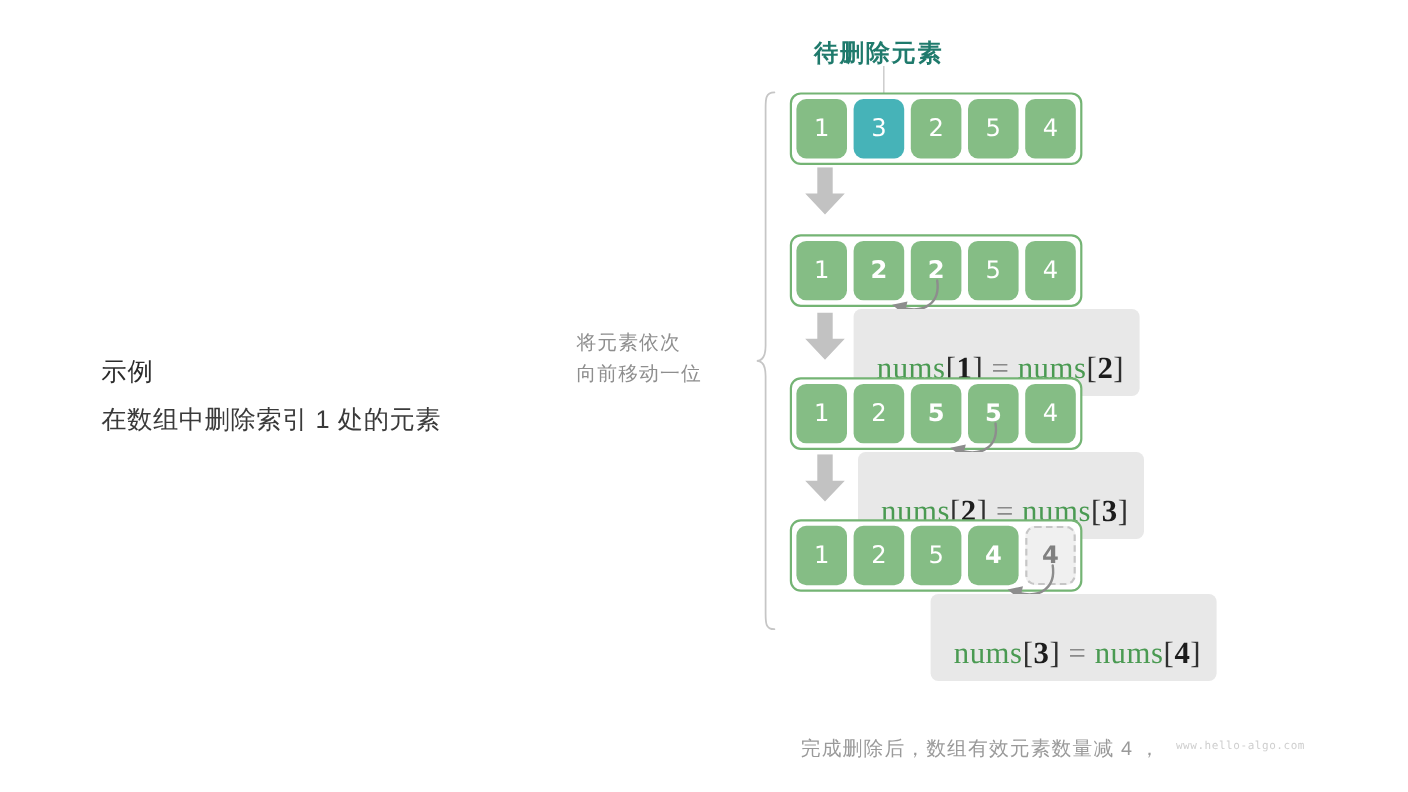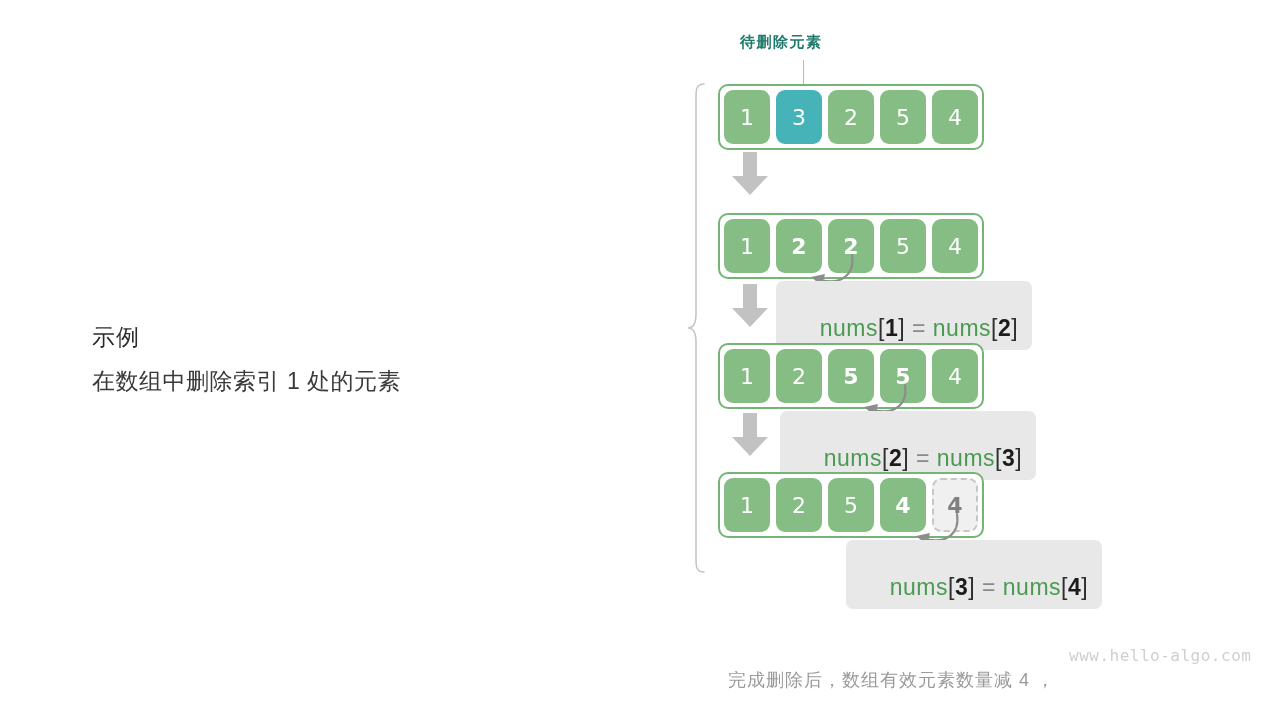--- a/index.html
+++ b/index.html
@@ -59,21 +59,21 @@
     top: 82px;
     width: 22px;
     height: 492px;
   }
 
   
   .headline {
     position: absolute;
     left: 740px;
     top: 33px;
-    font-size: 15px;
+    font-size: 22px;
     font-weight: bold;
     color: #1f7a6c;
     letter-spacing: 1.5px;
   }
   .headline-stem {
     position: absolute;
     left: 803px;
     top: 60px;
     width: 1px;
     height: 29px;
@@ -122,23 +122,23 @@
     position: absolute;
     width: 38px;
     height: 44px;
   }
 
   
   .code-chip {
     position: absolute;
     background: #e8e8e8;
     border-radius: 7px;
-    padding: 7px 14px 8px 30px;
-    font-family: Liberation Sans, sans-serif;
-    font-size: 23px;
+    padding: 7px 14px 8px 6px;
+    font-family: Liberation Serif, serif;
+    font-size: 28px;
     white-space: pre;
     letter-spacing: 0.5px;
   }
   .code-chip .nm { color: #4a9a52; }
   .code-chip .br { color: #2f2f2f; }
   .code-chip .ix { color: #1c1c1c; font-weight: bold; }
   .code-chip .eq { color: #8a8a8a; }
 
   
   .copy-arc {
@@ -155,36 +155,38 @@
     top: 595px;
     font-size: 18px;
     color: #9a9a9a;
     line-height: 1.9;
     letter-spacing: 1px;
     white-space: pre;
   }
   .watermark {
     position: absolute;
     left: 1069px;
-    top: 646px;
+    top: 673px;
     font-family: "DejaVu Sans Mono", "Liberation Mono", monospace;
-    font-size: 16px;
+    font-size: 10px;
     color: #cfcfcf;
     letter-spacing: 0.5px;
   }
 </style>
 </head>
 <body>
 
 <div class="caption">
   <div class="caption-title">示例</div>
   <div class="caption-sub">在数组中删除索引 1 处的元素</div>
 </div>
 
 <div class="side-note">
+  <div>将元素依次</div>
+  <div>向前移动一位</div>
 </div>
 
 <div class="brace">
   <svg width="22" height="492" viewBox="0 0 22 492" fill="none" xmlns="http://www.w3.org/2000/svg">
     <path d="M18 2 C10 2 10 8 10 16 L10 232 C10 242 7 246 2 246 C7 246 10 250 10 260 L10 476 C10 484 10 490 18 490" stroke="#c6c6c6" stroke-width="1.6" fill="none" stroke-linecap="round"></path>
   </svg>
 </div>
 
 <div class="headline">待删除元素</div>
 <div class="headline-stem"></div>

